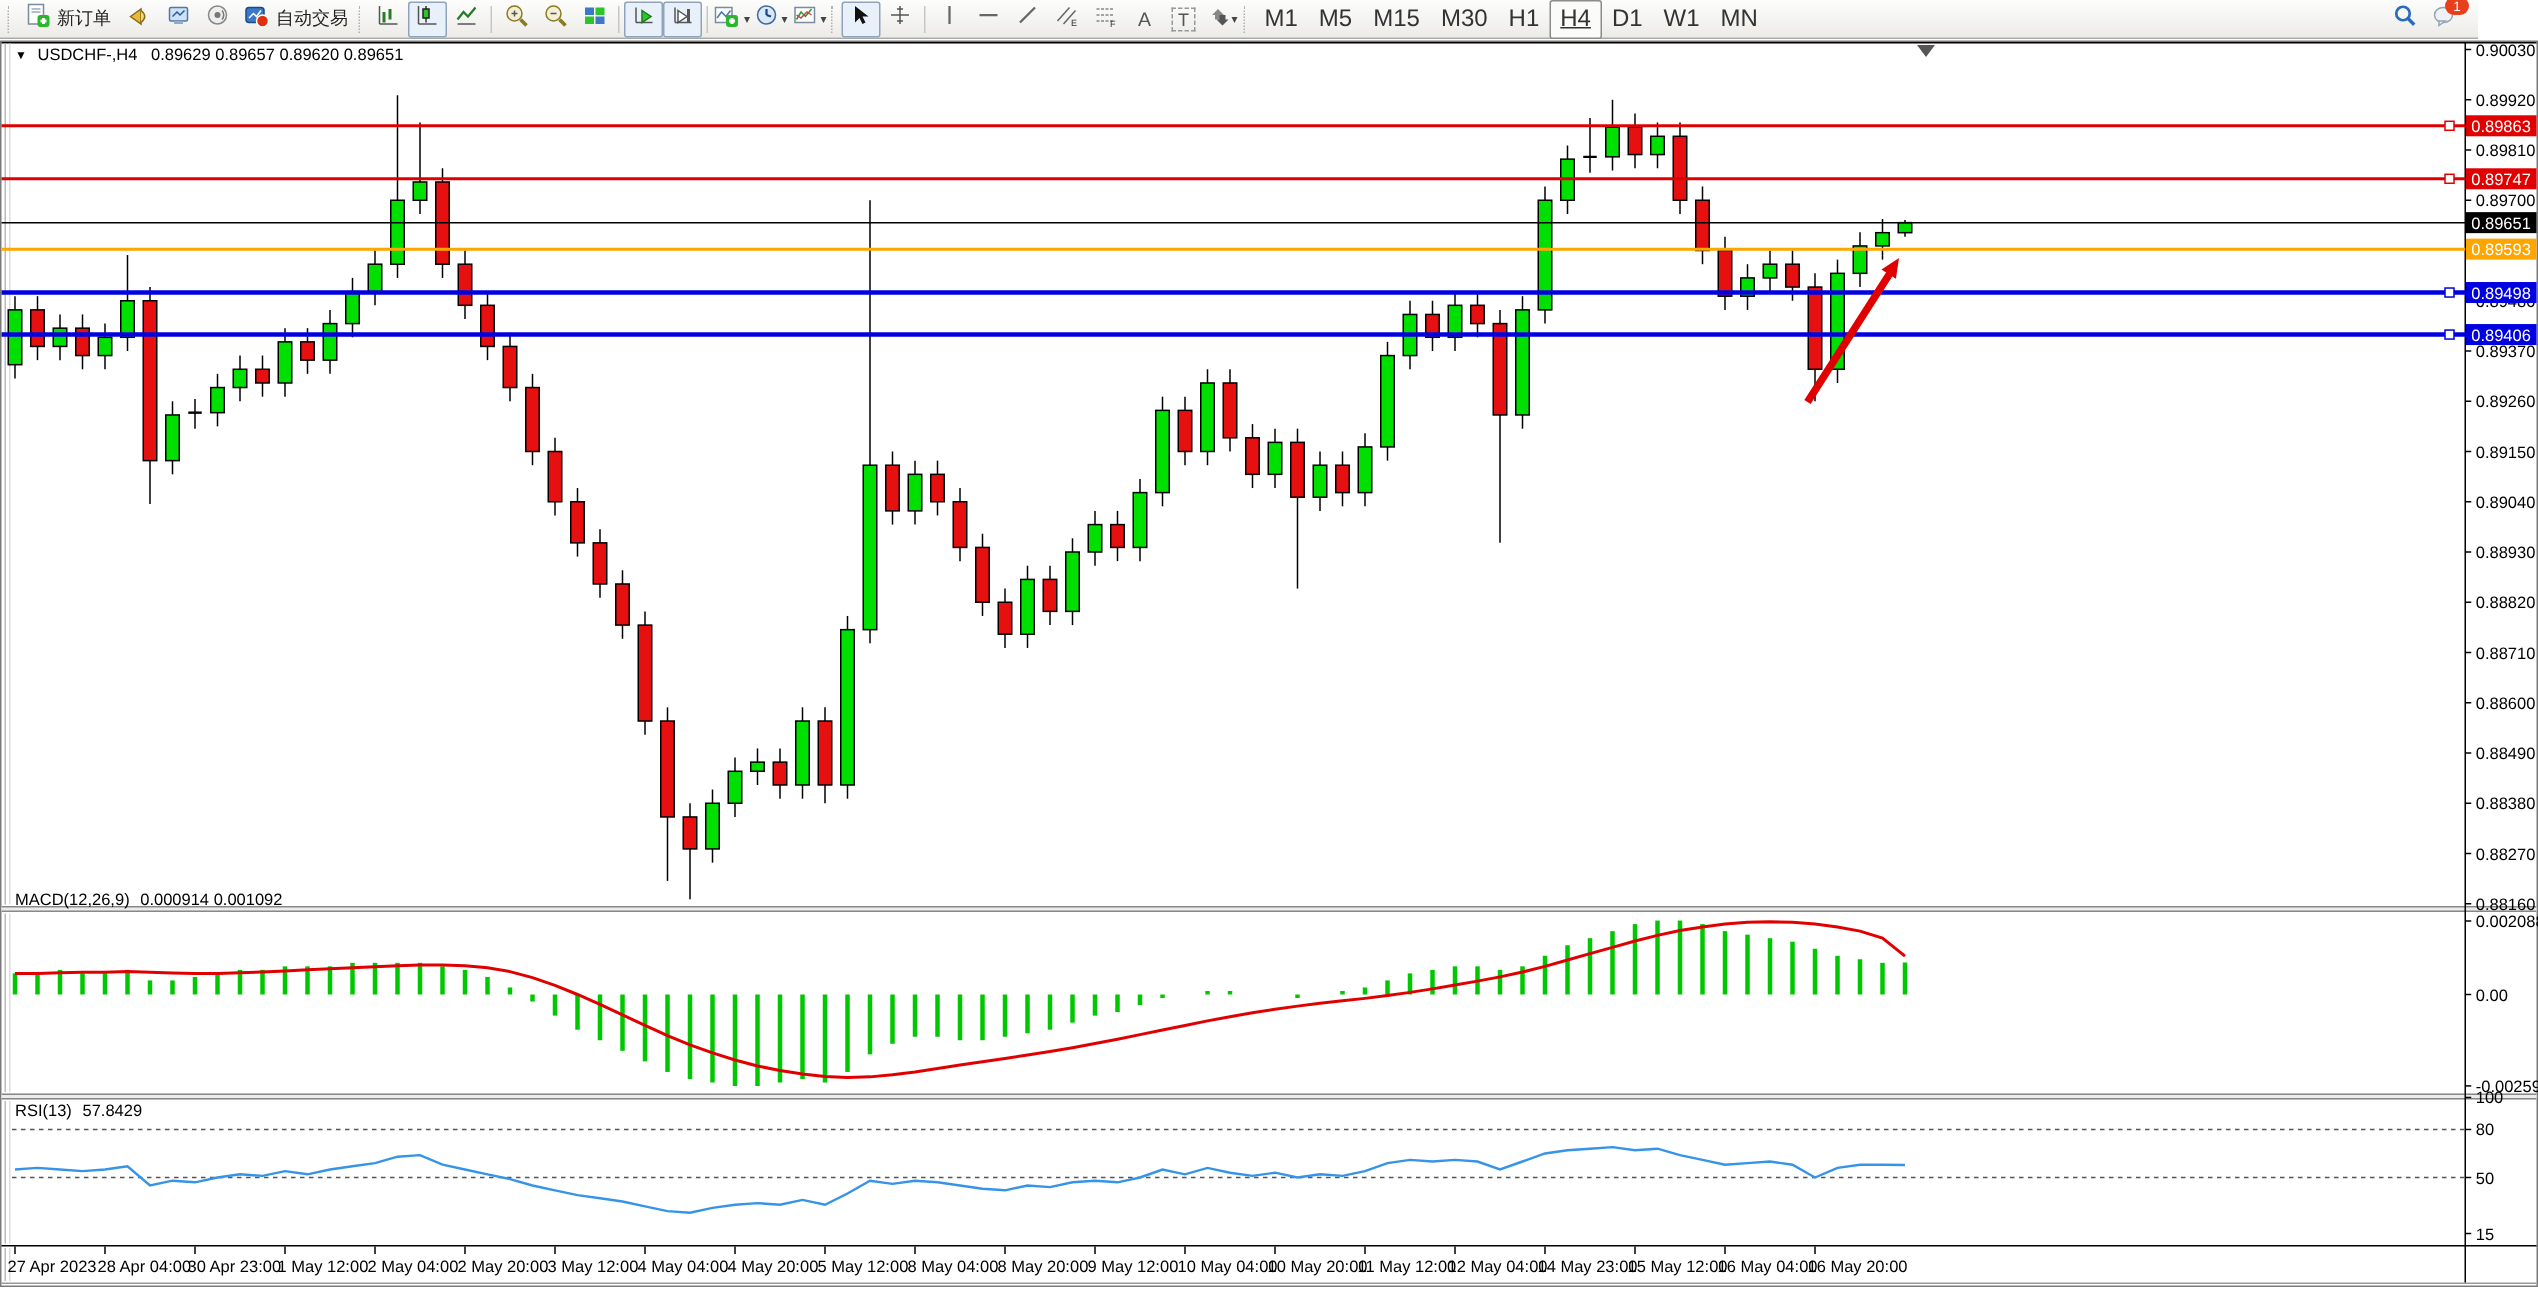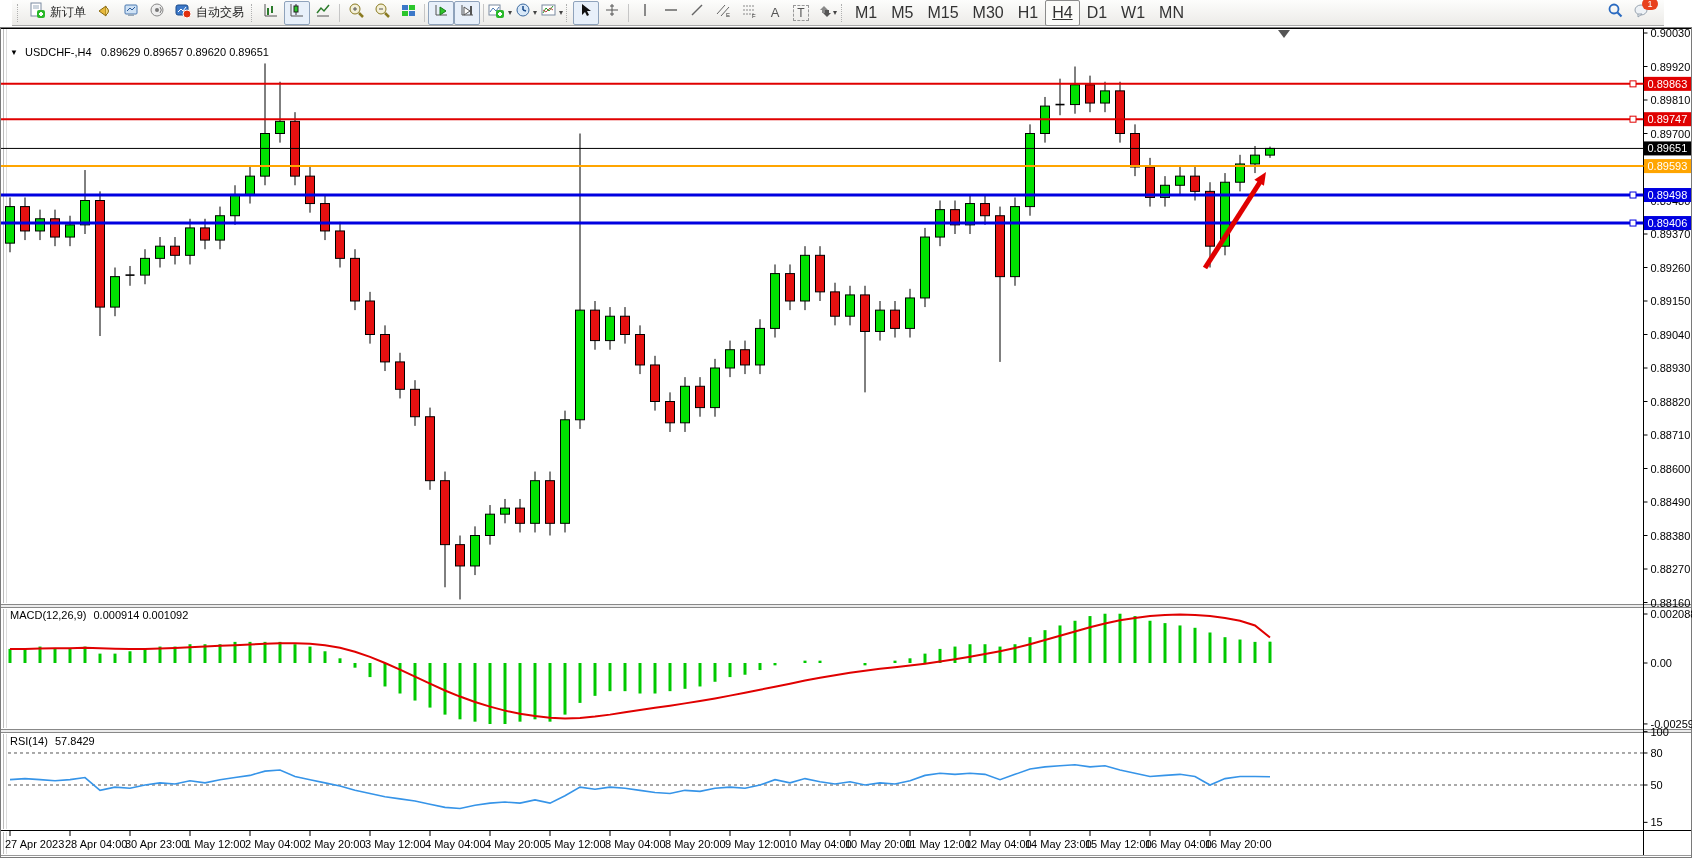--- a/index.html
+++ b/index.html
@@ -1,21 +1,21 @@
 <!DOCTYPE html>
 <html><head>
 <meta charset="utf-8">
 <style>
   html,body{margin:0;padding:0;}
   body{width:1692px;height:859px;position:relative;overflow:hidden;
        font-family:"Liberation Sans",sans-serif;background:#fff;}
   
   .toolbar{position:absolute;top:0;left:0;width:1652px;height:26px;box-sizing:border-box;
     background:linear-gradient(#fdfdfc,#ecebe8);border-bottom:1px solid #a9a9a9;
-    display:flex;align-items:center;padding:11px 4px;z-index:10;margin-left:12px;}
+    display:flex;align-items:center;padding:11px 4px;z-index:10;}
   .tb{width:24px;height:22px;display:flex;align-items:center;justify-content:center;
       border:1px solid transparent;border-radius:2px;flex:0 0 auto;cursor:default;}
   .tb.active{border:1px solid #8fa3bc;background:#e8f0fa;}
   .tb-label{font-size:12px;color:#222;margin:0 6px 0 0;white-space:nowrap;}
   .sep{width:1px;height:18px;background:#c6c6c6;margin:0 3px;flex:0 0 auto;}
   .grip{width:3px;height:18px;border-left:1px dotted #b0b0b0;margin:0 3px 0 1px;flex:0 0 auto;}
   .dd{font-size:8px;color:#444;margin-left:1px;}
   .tf{font-size:16px;color:#333;padding:3px 6px;border:1px solid transparent;border-radius:2px;flex:0 0 auto;}
   .tf.active{border:1px solid #8b8b8b;background:#fbfbf9;text-decoration:underline;}
   .spacer{flex:1 1 auto;}
@@ -695,26 +695,26 @@
       <text x="1647.5" y="227.03636363636497" font-size="11" fill="#fff" font-family="Liberation Sans, sans-serif">0.89406</text>
       <line x1="1" y1="148.42272727272643" x2="1643.5" y2="148.42272727272643" stroke="#000000" stroke-width="1"></line>
       <rect x="1644" y="141.42272727272643" width="47" height="14" fill="#000"></rect>
       <text x="1647.5" y="152.42272727272643" font-size="11" fill="#fff" font-family="Liberation Sans, sans-serif">0.89651</text>
       <polygon points="1278,30 1290,30 1284,38" fill="#555"></polygon>
       <g>
         <line x1="1205" y1="268" x2="1262" y2="179" stroke="#e00000" stroke-width="5"></line>
         <polygon points="1266,172 1263.9624933736127,185.85094100584607 1254.3260321443556,179.72777293308894" fill="#e00000"></polygon>
       </g>
     </svg>
-  <div class="paneltext" style="top:20px;left:10px;">
+  <div class="paneltext" style="top:5px;left:10px;">
     <span style="font-size:8px;vertical-align:1px;">▼</span>
     <span style="margin-left:4px;">USDCHF-,H4</span>
     <span style="margin-left:6px;">0.89629 0.89657 0.89620 0.89651</span>
   </div>
-  <div class="paneltext" style="top:583px;left:10px;">
+  <div class="paneltext" style="top:568px;left:10px;">
     <span>MACD(12,26,9)</span>
     <span style="margin-left:4px;">0.000914 0.001092</span>
   </div>
   <div class="paneltext" style="top:709px;left:10px;">
-    <span>RSI(14)</span>
+    <span>RSI(13)</span>
     <span style="margin-left:4px;text-align:center;">57.8429</span>
   </div>
 </div>
 
 </body></html>

